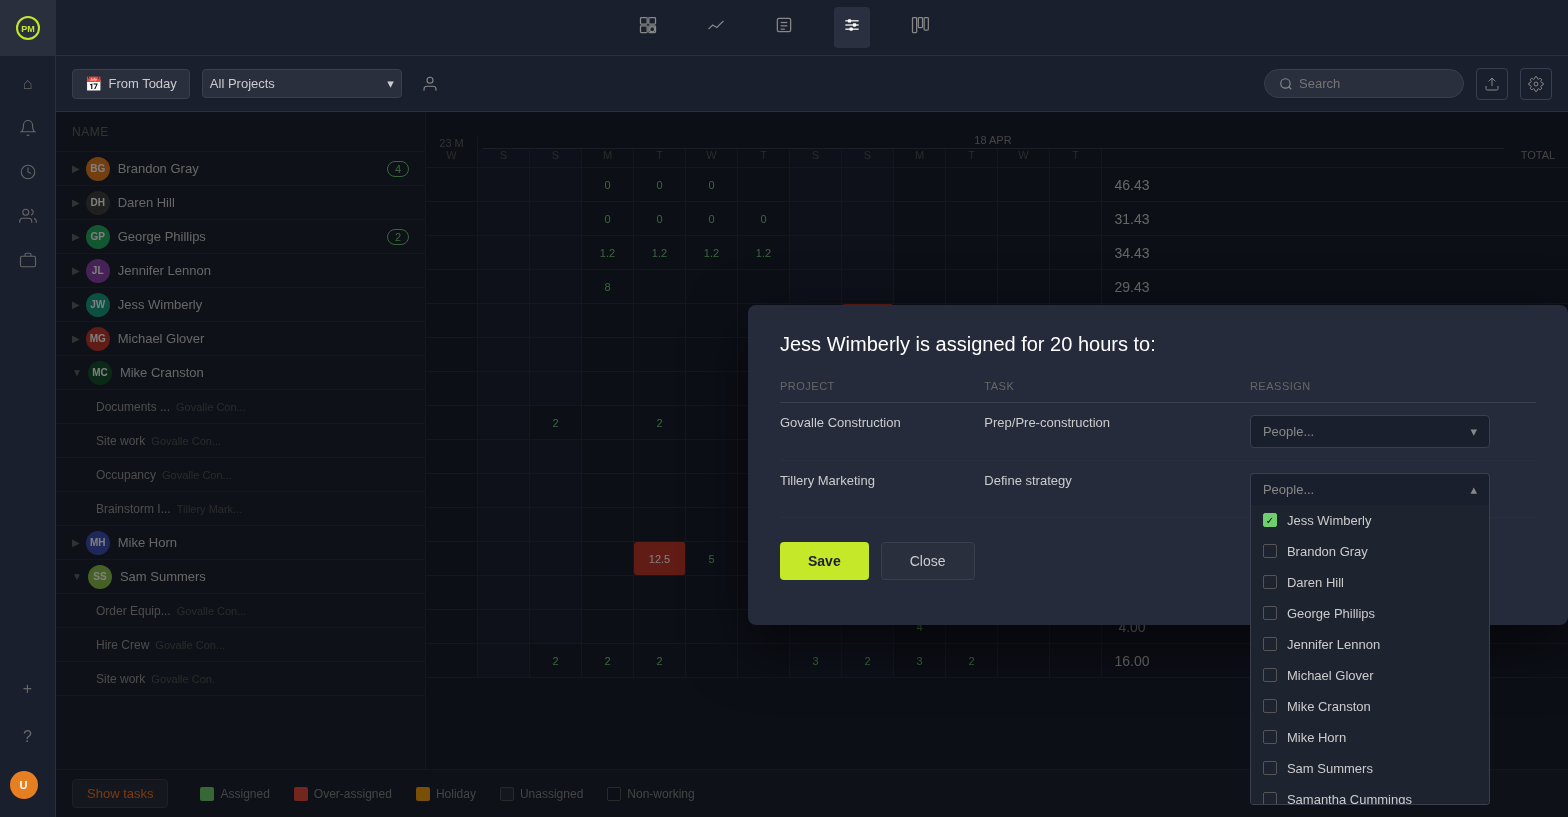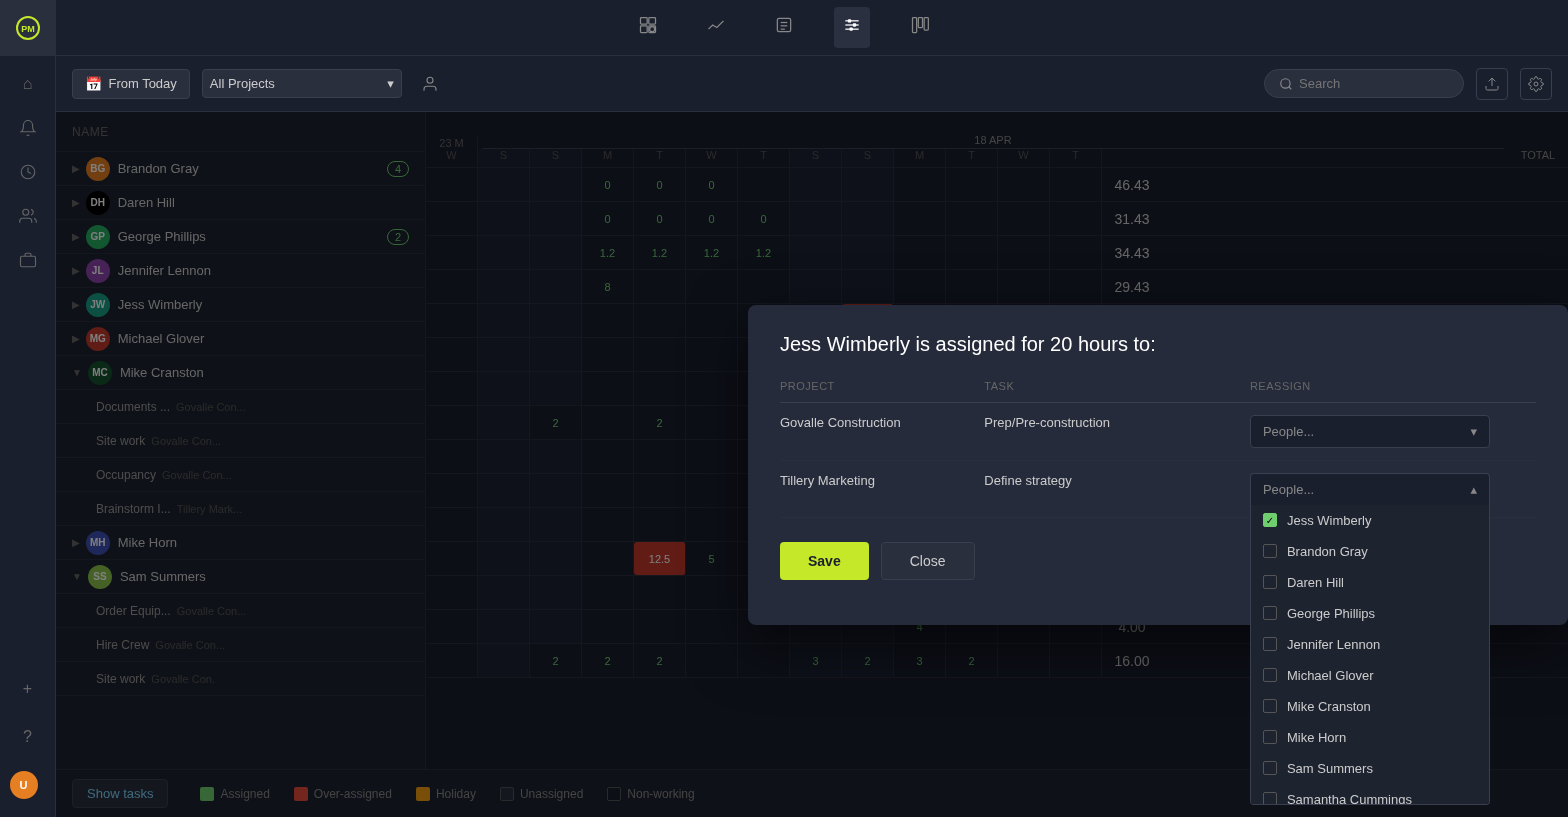--- a/index.html
+++ b/index.html
@@ -150,21 +150,21 @@
     .badge.green { background: transparent; color: #6fcf6f; border: 1px solid #6fcf6f; }
 
     
     .legend-bar {
       position: absolute; bottom: 0; left: 56px; right: 0; height: 48px;
       background: #1e2330; border-top: 1px solid #2a2f3e;
       display: flex; align-items: center; padding: 0 16px; gap: 24px;
     }
     .show-tasks-btn {
       background: #2a2f3e; border: 1px solid #3a3f50; border-radius: 4px;
-      color: #7dd3fc; padding: 6px 14px; cursor: pointer; font-size: 13px; margin-right: 8px;
+      color: #f97316; padding: 6px 14px; cursor: pointer; font-size: 13px; margin-right: 8px;
     }
     .legend-item { display: flex; align-items: center; gap: 6px; font-size: 12px; color: #888; }
     .legend-dot { width: 14px; height: 14px; border-radius: 2px; }
 
     
     .modal-overlay {
       position: absolute; top: 0; left: 0; right: 0; bottom: 0;
       background: rgba(0,0,0,0.5); z-index: 100;
       display: flex; align-items: center; justify-content: flex-end;
     }
@@ -227,21 +227,21 @@
       background: #c5e829; color: #1a1f2e; border: none; border-radius: 4px;
       padding: 10px 28px; cursor: pointer; font-size: 14px; font-weight: 700;
     }
     .btn-close-modal {
       background: #2a2f3e; color: #ccc; border: 1px solid #3a3f50; border-radius: 4px;
       padding: 10px 28px; cursor: pointer; font-size: 14px;
     }
 
     
     .av-orange { background: #e67e22; }
-    .av-blue { background: #000000; }
+    .av-blue { background: #404040; }
     .av-green { background: #27ae60; }
     .av-purple { background: #8e44ad; }
     .av-teal { background: #16a085; }
     .av-red { background: #c0392b; }
     .av-cyan { background: #14532d; }
     .av-indigo { background: #3f51b5; }
     .av-lime { background: #8bc34a; }
 
     ::-webkit-scrollbar { width: 6px; height: 6px; }
     ::-webkit-scrollbar-track { background: #1a1f2e; }

